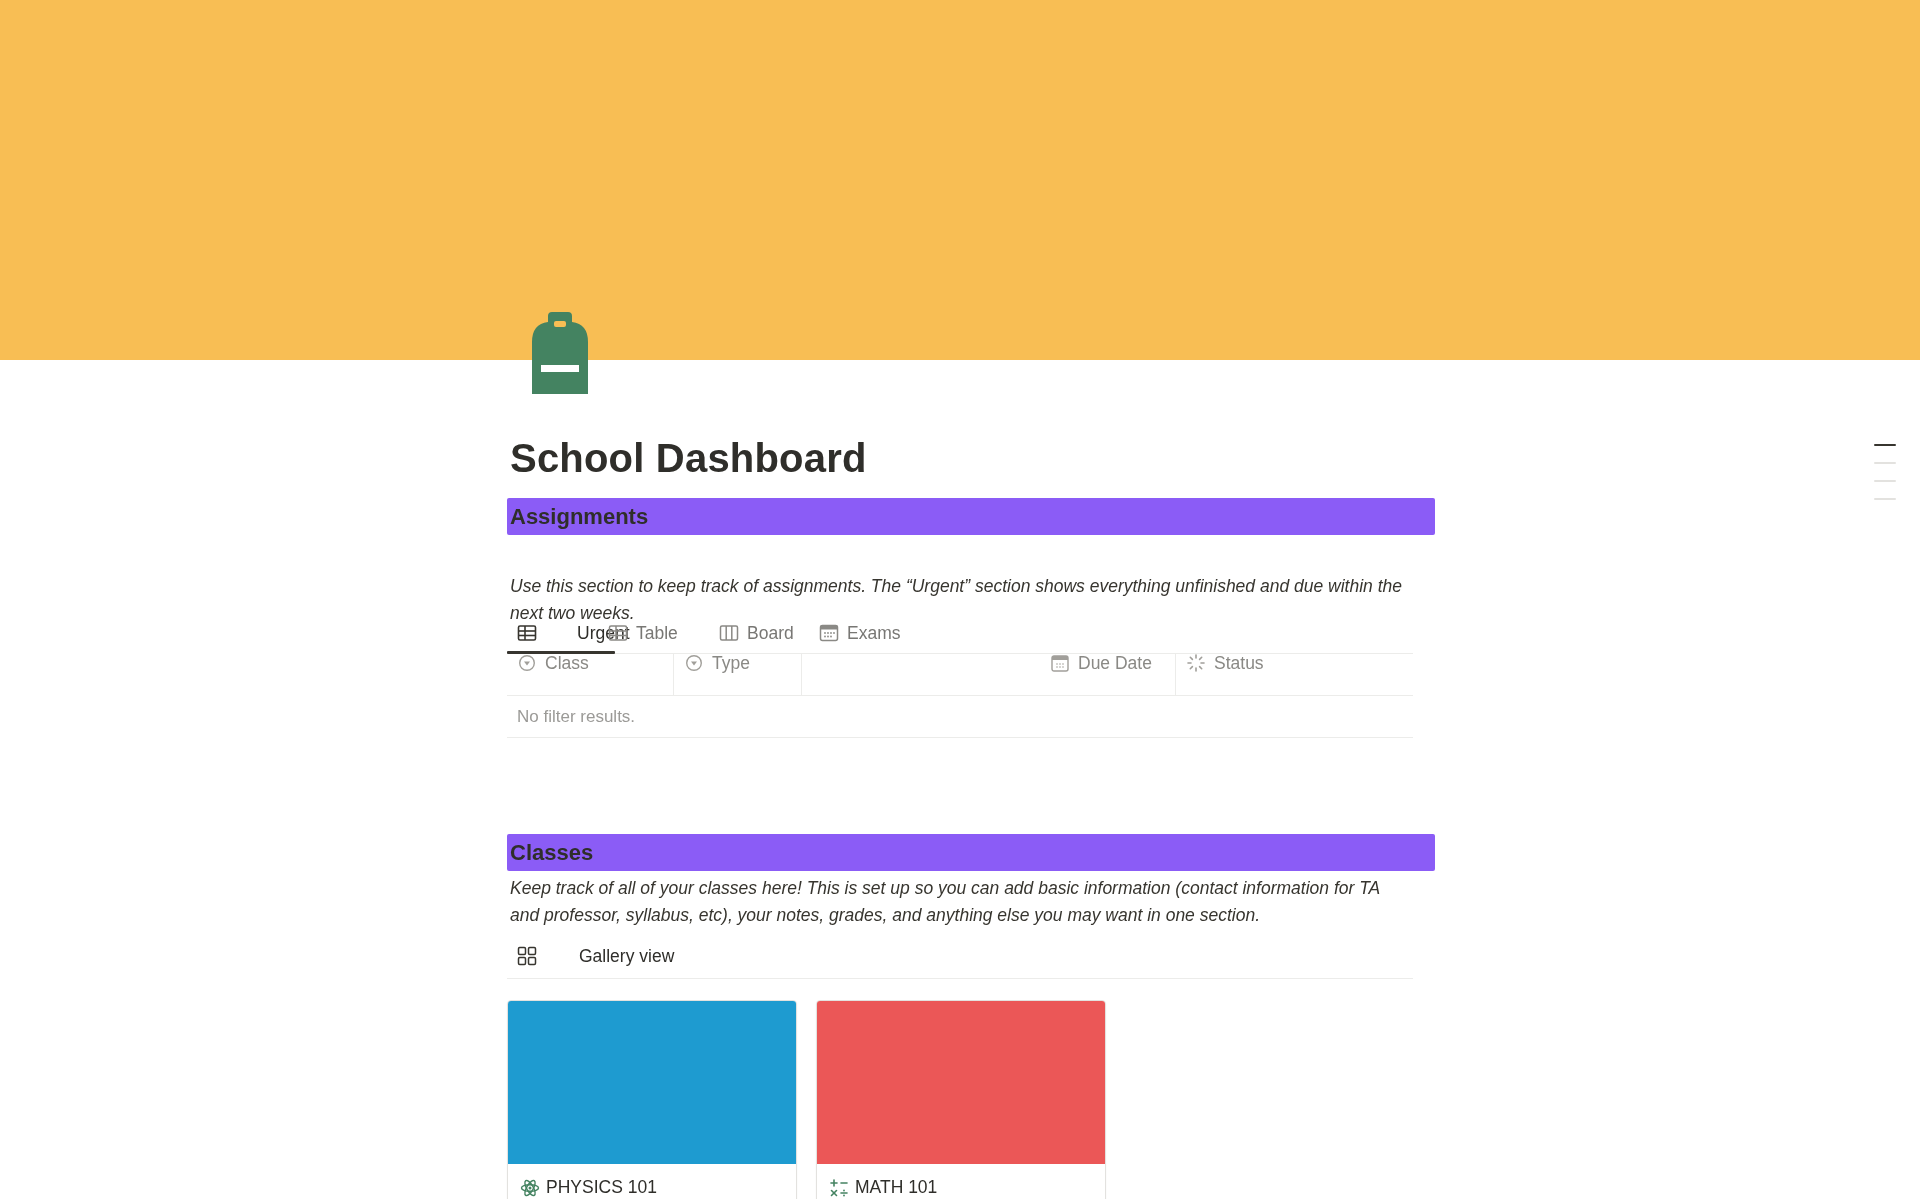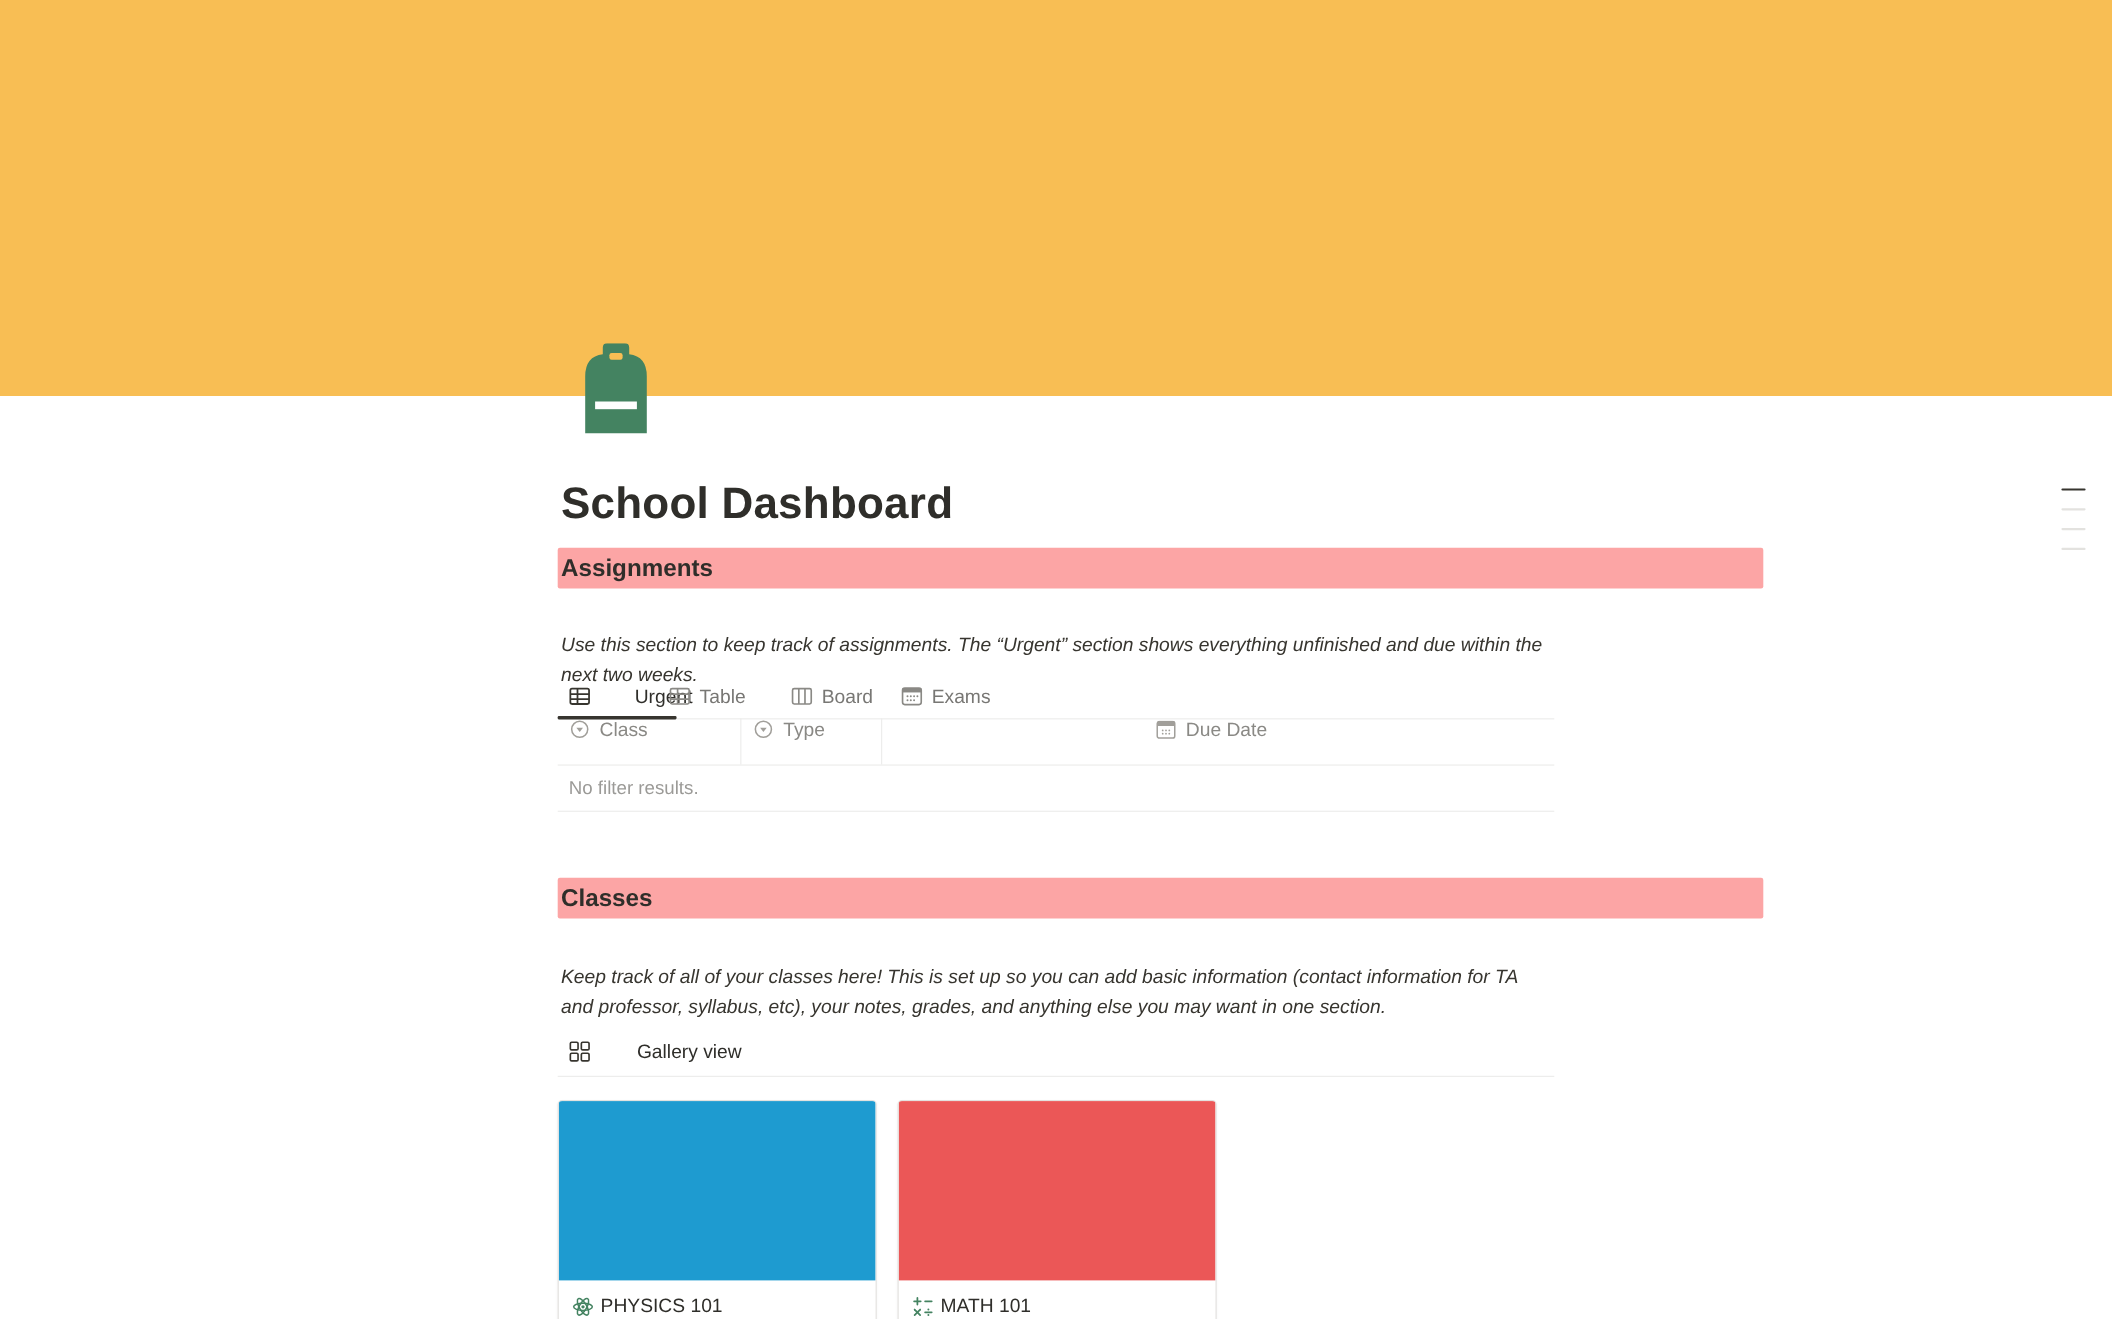--- a/index.html
+++ b/index.html
@@ -2,21 +2,21 @@
 <html><head>
   <meta charset="utf-8">
   <style>
     * { box-sizing: border-box; margin: 0; padding: 0; }
     html, body { width: 1920px; height: 1199px; overflow: hidden; background: #ffffff; }
     body { font-family: "Liberation Sans", "DejaVu Sans", sans-serif; color: #37352f; position: relative; }
     .cover { position: absolute; left: 0; top: 0; width: 1920px; height: 360px; background: #f8be54; }
     .page-icon { position: absolute; left: 530px; top: 312px; width: 60px; height: 82px; }
     .content { position: absolute; left: 507px; top: 0; width: 906px; }
     .title { position: absolute; left: 3px; top: 436px; font-size: 40px; font-weight: 700; color: #2f2e2a; letter-spacing: 0.2px; white-space: nowrap; }
-    .section-head { position: absolute; left: 0; width: 1096px; height: 37px; background: #fca5a5; border-radius: 2px; }
+    .section-head { position: absolute; left: 0; width: 928px; height: 37px; background: #8b5cf6; border-radius: 2px; }
     .section-head span { position: absolute; left: 3px; top: 6px; font-size: 22px; font-weight: 700; color: #2f2e2a; }
     .desc { position: absolute; left: 3px; width: 900px; font-size: 17.5px; font-style: italic; line-height: 27px; color: #37352f; margin-top: 32px; }
     .tabs { position: absolute; left: 0; top: 612px; width: 906px; height: 42px; border-bottom: 1px solid #ececea; }
     .tab { position: absolute; top: 0; height: 42px; display: flex; align-items: center; font-size: 17.5px; color: #787774; cursor: pointer; }
     .tab.active { color: #2f2e2a; }
     .tab .ticon { width: 20px; height: 18px; margin-right: 8px; display: inline-flex; }
     .tab-underline { position: absolute; left: 0; bottom: -1px; width: 108px; height: 3px; background: #37352f; border-radius: 1px; }
     .table-head { position: absolute; left: 0; top: 653px; width: 906px; height: 43px; border-bottom: 1px solid #ececea; }
     .th { position: absolute; top: 0; height: 42px; display: flex; padding-left: 10px; font-size: 17.5px; color: #8a8985; border-right: 1px solid #ececea; }
     .th:last-child { border-right: none; }
@@ -135,25 +135,42 @@
               <circle cx="9" cy="9" r="0.8"></circle>
               <circle cx="12" cy="9" r="0.8"></circle>
               <circle cx="6" cy="12" r="0.8"></circle>
               <circle cx="9" cy="12" r="0.8"></circle>
               <circle cx="12" cy="12" r="0.8"></circle>
             </g>
           </svg>
       </span>
       <span>Due Date</span>
     </div>
+    <div class="th" style="left:669px; width:237px;">
+      <span class="hicon">
+        <svg width="20" height="20" viewBox="0 0 20 20">
+            <g stroke="#a19f9a" stroke-width="1.6" stroke-linecap="round">
+              <line x1="10" y1="2" x2="10" y2="5"></line>
+              <line x1="10" y1="15" x2="10" y2="18"></line>
+              <line x1="2" y1="10" x2="5" y2="10"></line>
+              <line x1="15" y1="10" x2="18" y2="10"></line>
+              <line x1="4.3" y1="4.3" x2="6.4" y2="6.4"></line>
+              <line x1="13.6" y1="13.6" x2="15.7" y2="15.7"></line>
+              <line x1="4.3" y1="15.7" x2="6.4" y2="13.6"></line>
+              <line x1="13.6" y1="6.4" x2="15.7" y2="4.3"></line>
+            </g>
+          </svg>
+      </span>
+      <span>Status</span>
+    </div>
   </div>
 
   <div class="empty-row">No filter results.</div>
 
-  <div class="section-head" style="top:798px;">
+  <div class="section-head" style="top:834px;">
     <span>Classes</span>
   </div>
   <p class="desc" style="top:843px;">Keep track of all of your classes here! This is set up so you can add basic information (contact information for TA and professor, syllabus, etc), your notes, grades, and anything else you may want in one section.</p>
 
   <div class="view-label">
     <span class="vicon">
       <svg width="20" height="20" viewBox="0 0 20 20">
           <g fill="none" stroke="#37352f" stroke-width="1.5">
             <rect x="1.5" y="1.5" width="7" height="7" rx="1.2"></rect>
             <rect x="11.5" y="1.5" width="7" height="7" rx="1.2"></rect>

